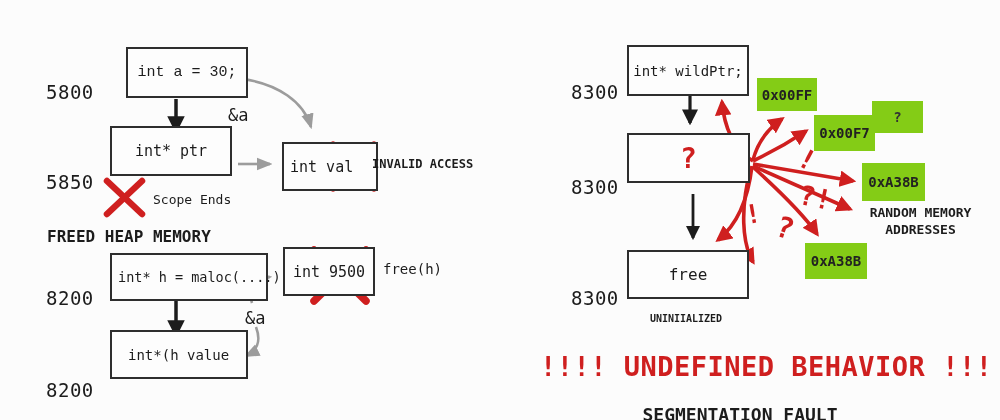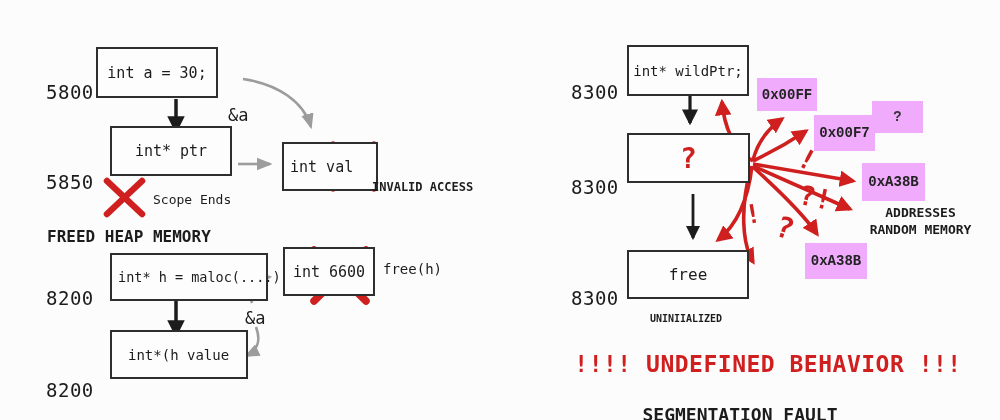--- a/index.html
+++ b/index.html
@@ -8,23 +8,23 @@
     background:#fcfcfc;font-family:"DejaVu Sans Mono",monospace;color:#1c1c1c;
   }
   .box{
     position:absolute;border:2px solid #2e2e2e;background:#fdfdfd;
     display:flex;align-items:center;justify-content:center;
     font-size:15px;white-space:nowrap;
   }
   .box.left-pad{justify-content:flex-start;padding-left:6px;}
   .addr{position:absolute;font-size:19px;letter-spacing:.5px;}
   .mem{
-    position:absolute;background:#f0abfc;color:#222;
+    position:absolute;background:#84cc16;color:#222;
     display:flex;align-items:center;justify-content:center;
-    font-size:14px;font-weight:bold;white-space:nowrap;font-family:Liberation Mono, monospace;
+    font-size:14px;font-weight:bold;white-space:nowrap;
   }
   .label{position:absolute;white-space:nowrap;}
   .bold{font-weight:bold;}
   .red{color:#cf1f1f;}
   .center{text-align:center;}
   svg.overlay{position:absolute;left:0;top:0;pointer-events:none;}
   .rglyph{position:absolute;color:#cf1f1f;font-weight:bold;line-height:1;}
 </style>
 </head>
 <body>
@@ -75,41 +75,41 @@
       <line x1="314" y1="250" x2="366" y2="301"></line>
       <line x1="366" y1="250" x2="314" y2="301"></line>
     </g>
   </svg>
 
   <div class="addr" style="left:46px;top:81px;">5800</div>
   <div class="addr" style="left:46px;top:171px;">5850</div>
   <div class="addr" style="left:46px;top:287px;">8200</div>
   <div class="addr" style="left:46px;top:379px;">8200</div>
 
-  <div class="box" style="left:96px;top:47px;width:118px;height:47px;">
+  <div class="box" style="left:126px;top:47px;width:118px;height:47px;font-family:Liberation Mono, monospace;">
     <span>int a = 30;</span>
   </div>
   <div class="box" style="left:110px;top:126px;width:118px;height:46px;">
     <span>int* ptr</span>
   </div>
   <div class="box left-pad" style="left:282px;top:142px;width:86px;height:45px;">
     <span>int val</span>
   </div>
 
-  <div class="label bold" style="left:372px;top:157px;font-size:12px;margin-top:23px;">INVALID ACCESS</div>
+  <div class="label bold" style="left:372px;top:157px;font-size:12px;">INVALID ACCESS</div>
   <div class="label" style="left:228px;top:105px;font-size:17px;">&amp;a</div>
   <div class="label" style="left:153px;top:192px;font-size:13px;">Scope Ends</div>
 
   <div class="label bold" style="left:47px;top:227px;font-size:16px;">FREED HEAP MEMORY</div>
 
   <div class="box left-pad" style="left:110px;top:253px;width:148px;height:44px;font-size:13.5px;overflow:visible;">
     <span>int* h = maloc(....)</span>
   </div>
   <div class="box" style="left:283px;top:247px;width:88px;height:45px;">
-    <span>int 6600</span>
+    <span>int 9500</span>
   </div>
   <div class="label" style="left:383px;top:261px;font-size:14px;">free(h)</div>
 
   <div class="box left-pad" style="left:110px;top:330px;width:118px;height:45px;font-size:14px;padding-left:16px;">
     <span>int*(h value</span>
   </div>
   <div class="label" style="left:245px;top:308px;font-size:17px;">&amp;a</div>
 
   <div class="addr" style="left:571px;top:81px;">8300</div>
   <div class="addr" style="left:571px;top:176px;">8300</div>
@@ -136,25 +136,25 @@
     <span>0x00F7</span>
   </div>
   <div class="mem" style="left:862px;top:163px;width:63px;height:38px;">
     <span>0xA38B</span>
   </div>
   <div class="mem" style="left:805px;top:243px;width:62px;height:36px;">
     <span>0xA38B</span>
   </div>
 
   <div class="label bold center" style="left:858px;top:205px;width:125px;font-size:13px;line-height:1.3;">
+    <div>RANDOM MEMORY</div>
     <div>ADDRESSES</div>
-    <div>RANDOM MEMORY</div>
   </div>
 
   <div class="rglyph" style="left:799px;top:146px;font-size:27px;transform:rotate(28deg);">!</div>
   <div class="rglyph" style="left:799px;top:184px;font-size:27px;transform:rotate(12deg);">?!</div>
   <div class="rglyph" style="left:776px;top:214px;font-size:29px;transform:rotate(18deg);">?</div>
   <div class="rglyph" style="left:745px;top:201px;font-size:26px;transform:rotate(-10deg);">!</div>
 
-  <div class="label bold red center" style="left:568px;top:351px;width:400px;font-size:23px;letter-spacing:.5px;">!!!! UNDEFINED BEHAVIOR !!!</div>
+  <div class="label bold red center" style="left:540px;top:351px;width:400px;font-size:27px;letter-spacing:.5px;">!!!! UNDEFINED BEHAVIOR !!!</div>
   <div class="label bold center" style="left:590px;top:404px;width:300px;font-size:18px;">SEGMENTATION FAULT</div>
 
 </div>
 
 </body></html>

